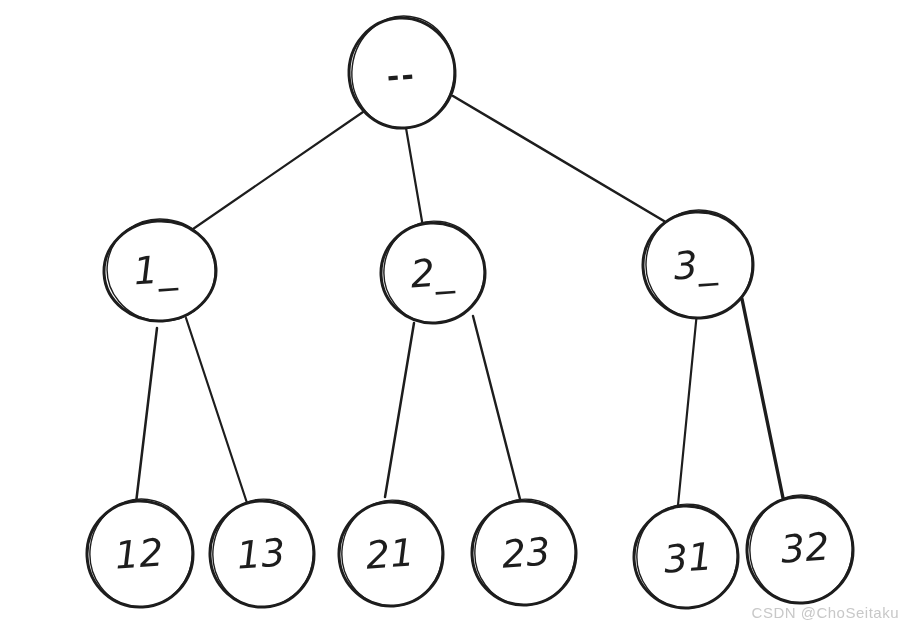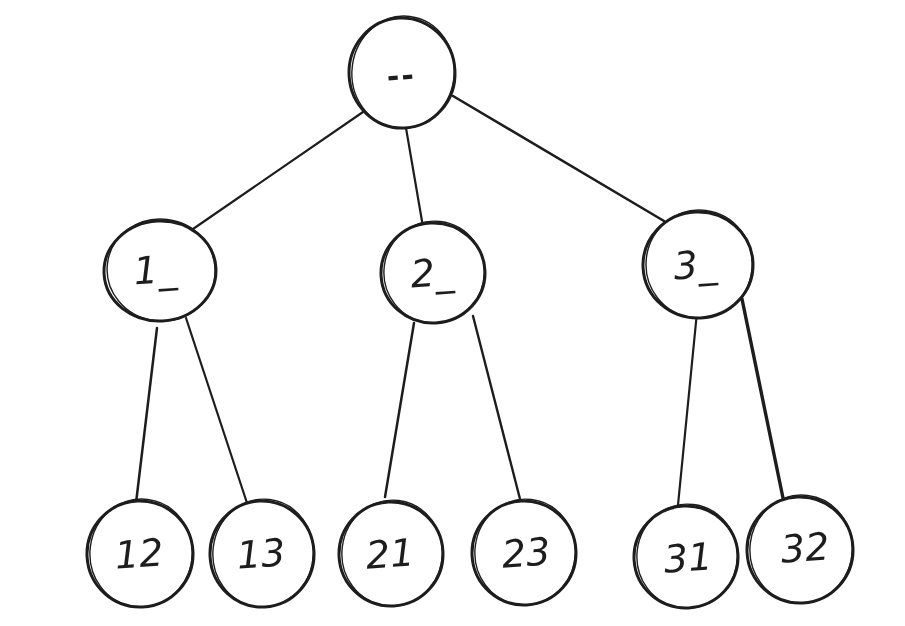--- a/index.html
+++ b/index.html
@@ -99,13 +99,14 @@
         <ellipse cx="686" cy="557" rx="52" ry="51" fill="#ffffff" stroke="#1d1d1d" stroke-width="3" transform="rotate(-3 686 557)"></ellipse>
         <ellipse cx="687" cy="556" rx="50.18" ry="52.02" fill="none" stroke="#1d1d1d" stroke-width="1.4" transform="rotate(7 686 557)"></ellipse>
         <text x="689" y="571" text-anchor="middle" class="node-label" font-size="38" transform="rotate(-4 689 571)">31</text>
       </g>
       <g>
         <ellipse cx="800" cy="550" rx="53" ry="53" fill="#ffffff" stroke="#1d1d1d" stroke-width="3" transform="rotate(-3 800 550)"></ellipse>
         <ellipse cx="801" cy="549" rx="51.144999999999996" ry="54.06" fill="none" stroke="#1d1d1d" stroke-width="1.4" transform="rotate(7 800 550)"></ellipse>
         <text x="806" y="561" text-anchor="middle" class="node-label" font-size="38" transform="rotate(-4 806 561)">32</text>
       </g>
     </svg>
+  <div class="watermark" style="color: rgb(200, 200, 200);">CSDN @ChoSeitaku</div>
 </div>
 
 </body></html>

